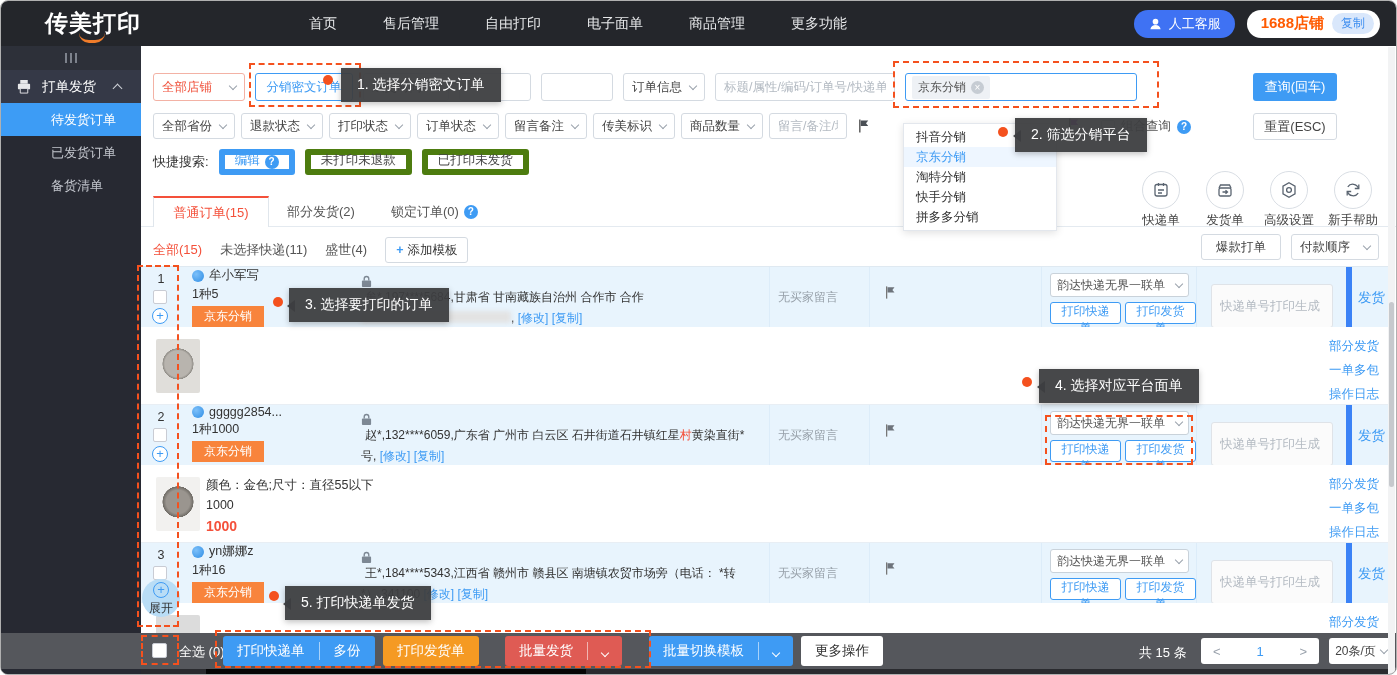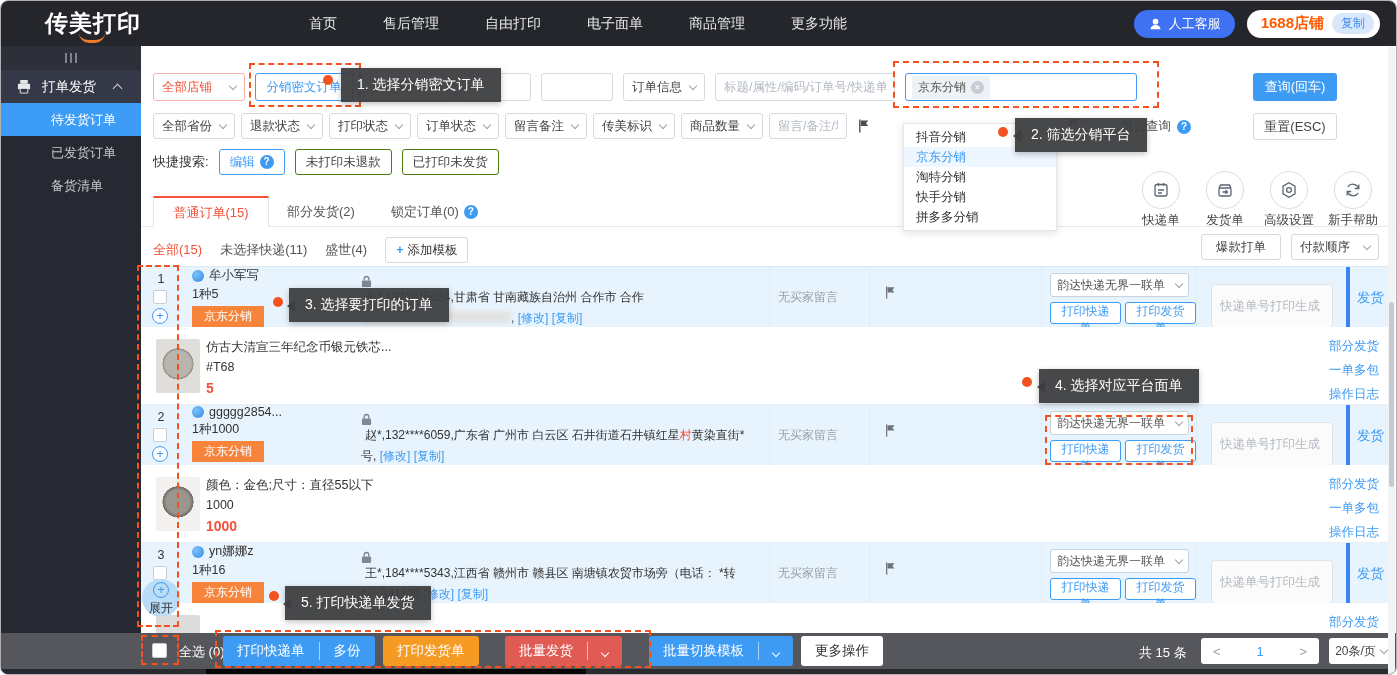--- a/index.html
+++ b/index.html
@@ -71,22 +71,22 @@
   .msg-inp { width:78px; height:26px; }
   .flag-slot { margin-left:4px; cursor:pointer; }
   .purple-flag { position:absolute; left:1066px; top:116px; cursor:pointer; }
   .combo { position:absolute; left:1100px; top:117px; display:flex; align-items:center; gap:6px;
            font-size:12.5px; color:#555; }
   .checkbox { width:14px; height:14px; background:#fff; border:1px solid #c9ccd4; border-radius:2px;
               display:inline-block; cursor:pointer; flex:none; }
   .help { width:14px; height:14px; border-radius:50%; background:#3e9bf4; color:#fff; font-size:10px;
           font-weight:bold; text-align:center; line-height:14px; display:inline-block; cursor:pointer; }
   .row3 { top:148px; left:152px; gap:10px; font-size:13px; color:#333; }
-  .qbtn { height:26px; border:1px solid #4d7c0f; border-radius:3px; background:#fff; font-size:12.5px;
-          color:#444; padding:0 10px; display:flex; align-items:center; gap:5px; cursor:pointer; }
+  .qbtn { height:26px; border:6px solid #4d7c0f; border-radius:3px; background:#fff; font-size:12.5px;
+          color:#444; padding:0 10px; display:flex; align-items:flex-end; gap:5px; cursor:pointer; }
   .qbtn.edit { border-color:#3e9bf4; color:#3e9bf4; }
 
   
   .tool-icons { position:absolute; left:1128px; top:170px; display:flex; z-index:5; }
   .ticon { width:64px; text-align:center; cursor:pointer; }
   .ticon .circ { width:38px; height:38px; border:1px solid #d9dee4; border-radius:50%; margin:0 auto;
                  display:flex; align-items:center; justify-content:center; background:#fff; }
   .ticon .tlabel { font-size:12.5px; color:#444; margin-top:3px; }
 
   
@@ -142,21 +142,21 @@
   .c-flag { left:728px; width:172px; padding:18px 0 0 14px; border-left:1px solid #dcecf9; cursor:pointer; }
   .c-tmpl { left:900px; width:155px; padding:6px 0 0 8px; border-left:1px solid #dcecf9; }
   .tsel { width:139px; height:24px; border:1px solid #c9d2da; border-radius:3px; background:#fff;
           display:flex; align-items:center; padding:0 6px; font-size:12px; color:#555; cursor:pointer; }
   .tsel span { white-space:nowrap; }
   .tbtns { display:flex; gap:4px; margin-top:5px; }
   .tbtns button { height:22px; border:1px solid #3e9bf4; background:#fff; color:#3e9bf4; font-size:12px;
                   border-radius:3px; padding:0 6px; cursor:pointer; font-family:inherit; }
   .c-track { left:1055px; width:150px; padding:17px 0 0 14px; border-left:1px solid #dcecf9; }
   .c-track input { width:122px; height:44px; background:#fbfbfb; border:1px solid #dfe3e8; }
-  .c-ship { left:1205px; width:45px; padding-top:21px; border-left:4px solid #3b82f6; text-align:center; }
+  .c-ship { left:1205px; width:45px; padding-top:21px; border-left:6px solid #3b82f6; text-align:center; }
   .c-ship a { color:#3e9bf4; font-size:13.5px; text-decoration:none; cursor:pointer; }
   .pimg { position:absolute; left:15px; top:12px; width:44px; height:54px; border-radius:2px; }
   .p1 { background:radial-gradient(circle at 50% 46%, #b8b4ae 0 36%, #8f8c86 42%, rgba(0,0,0,0) 43%), #e0dedA; }
   .p2 { background:radial-gradient(circle at 50% 46%, #9a958f 0 32%, #6f6b65 42%, rgba(0,0,0,0) 43%), #f2f1ef; }
   .p3 { background:#dcdcdc; }
   .pinfo { position:absolute; left:65px; top:10px; font-size:12.5px; color:#333; line-height:1.6; }
   .pq { color:#f4503a; font-size:14px; font-weight:bold; }
   .plinks { position:absolute; right:12px; top:4px; text-align:right; }
   .plinks a { display:block; color:#3e9bf4; font-size:12.5px; margin-top:7px; text-decoration:none; cursor:pointer; }
 
@@ -470,25 +470,20 @@
         </div>
         <div class="col c-track">
           <input class="inp" placeholder="快递单号打印生成" style="">
         </div>
         <div class="col c-ship">
           <a>发货</a>
         </div>
       </div>
       <div class="oprod">
         <div class="pimg p1"></div>
-        <div class="pinfo">
-          <div class="pt">仿古大清宣三年纪念币银元铁芯...</div>
-          <div class="pc">#T68</div>
-          <div class="pq">5</div>
-        </div>
         <div class="plinks">
           <a>部分发货</a>
           <a>一单多包</a>
           <a>操作日志</a>
         </div>
       </div>
     </div>
 
     <div class="orow" style="top:138px">
       <div class="ohead">

